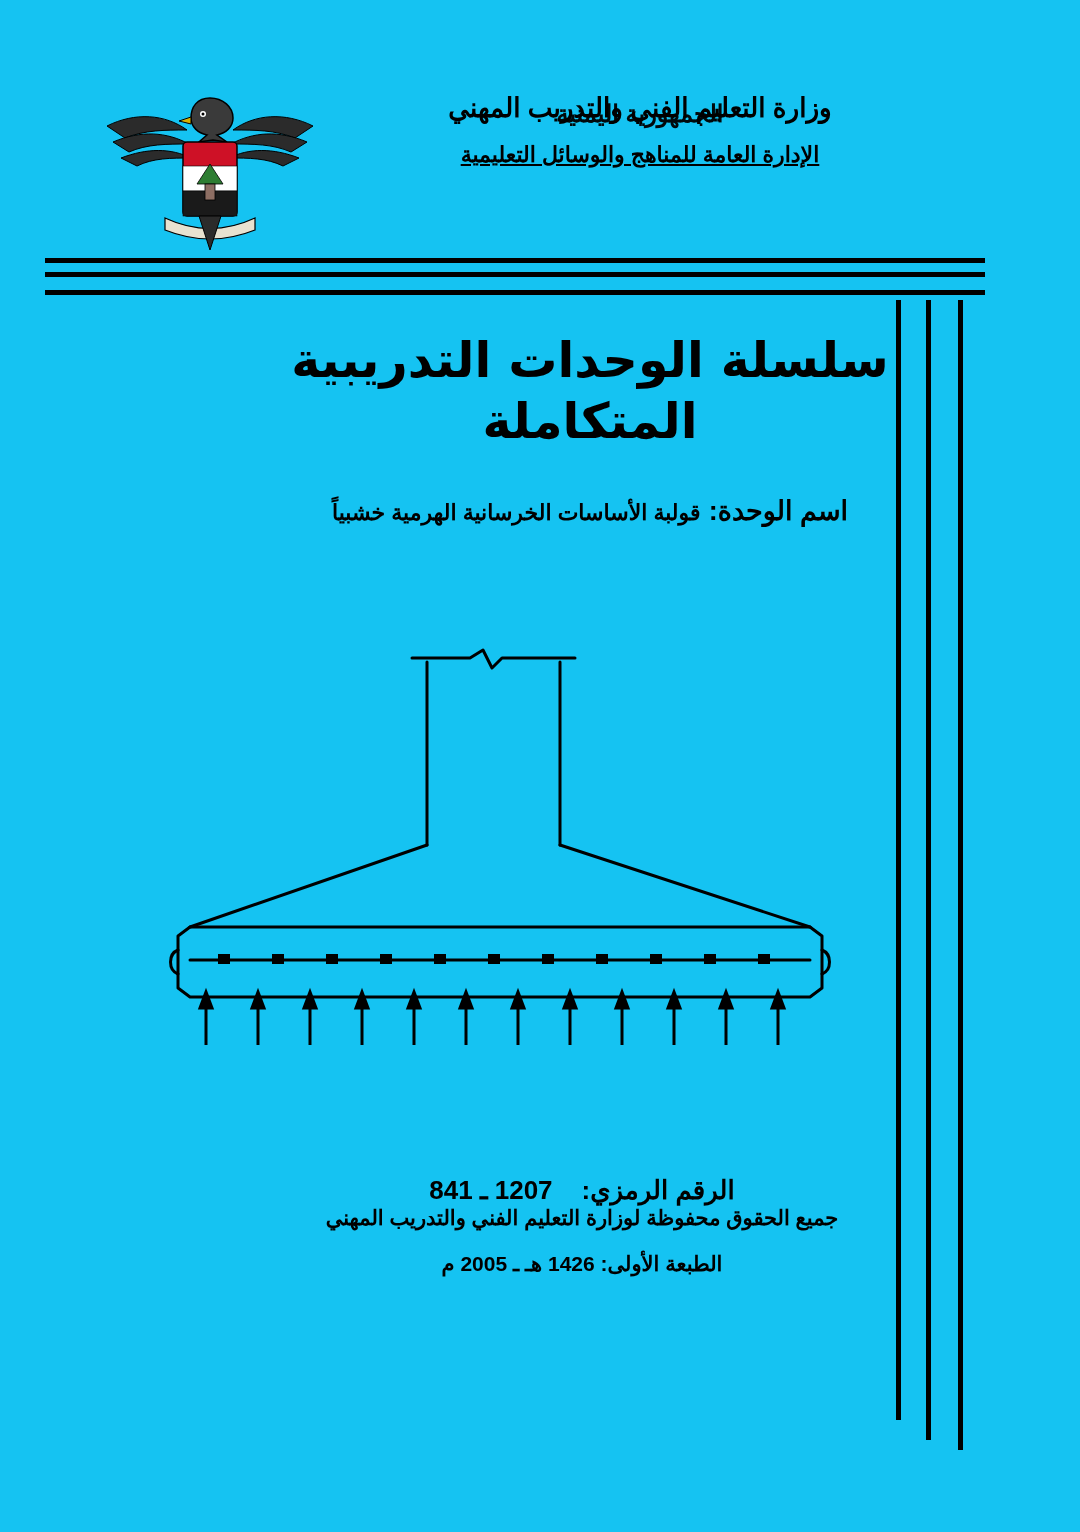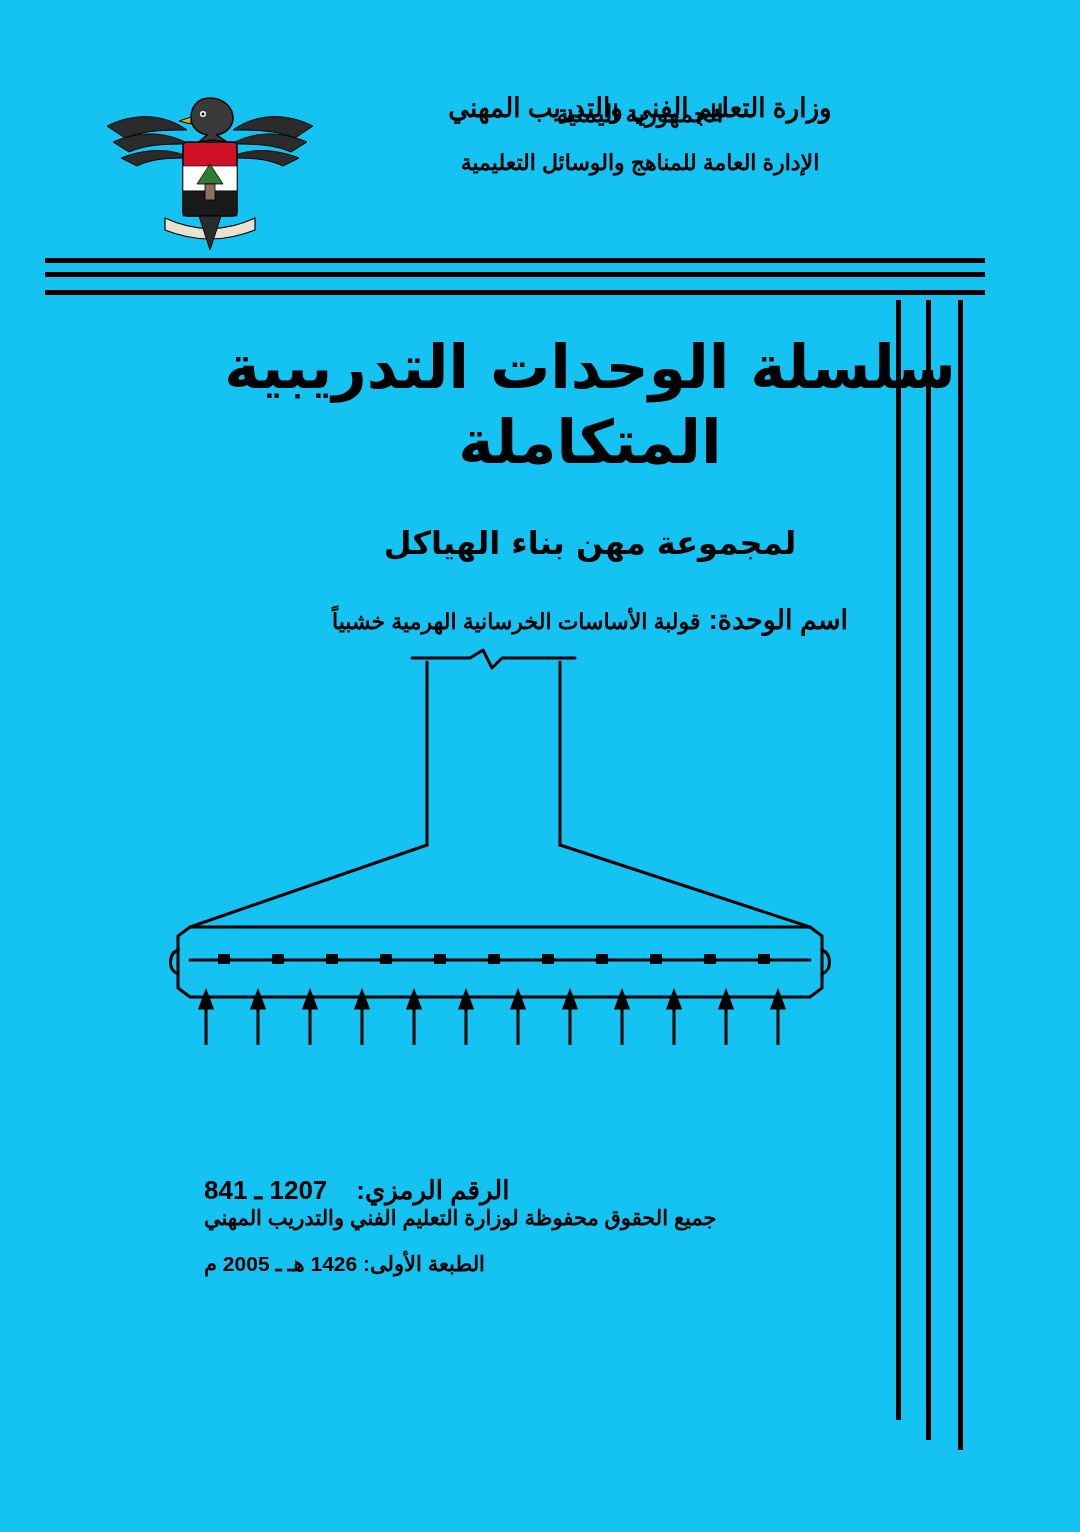--- a/index.html
+++ b/index.html
@@ -62,21 +62,22 @@
     opacity: 0.95;
   }
   .ministry-lines .l2 {
     font-size: 22px;
     font-weight: bold;
     margin-top: 10px;
   }
   .ministry-lines .l3 {
     font-size: 22px;
     font-weight: bold;
-    margin-top: 16px;
+    margin-top: 8px;
+    text-decoration: underline;
   }
 
   
   .rule-block {
     position: absolute;
     left: 45px;
     top: 258px;
     width: 940px;
     height: 44px;
   }
@@ -113,21 +114,21 @@
   .titles {
     position: absolute;
     top: 330px;
     right: 120px;
     width: 740px;
     text-align: center;
     color: #000;
   }
   .series-title {
     font-family: "DejaVu Sans", sans-serif;
-    font-size: 60px;
+    font-size: 49px;
     font-weight: bold;
     letter-spacing: 1px;
     line-height: 1.25;
   }
   .group-title {
     font-family: "DejaVu Sans", sans-serif;
     font-size: 32px;
     font-weight: bold;
     margin-top: 44px;
     letter-spacing: 1px;
@@ -147,23 +148,23 @@
     top: 640px;
     left: 150px;
     width: 720px;
     height: 420px;
   }
 
   
   .footer {
     position: absolute;
     top: 1175px;
-    right: 136px;
+    right: 128px;
     width: 740px;
-    text-align: left;
+    text-align: center;
     color: #000;
   }
   .code-line {
     font-size: 26px;
     font-weight: bold;
     letter-spacing: 0.5px;
   }
   .rights-line {
     font-size: 21px;
     font-weight: bold;
@@ -225,21 +226,20 @@
 </div>
 
 <div class="vrules">
   <div class="v v1"></div>
   <div class="v v2"></div>
   <div class="v v3"></div>
 </div>
 
 <div class="titles">
   <div class="series-title">سلسلة الوحدات التدريبية المتكاملة</div>
-  <div class="group-title">لمجموعة مهن بناء الهياكل</div>
   <div class="unit-line">
     <span class="unit-label">اسم الوحدة:</span>
     <span class="unit-name">قولبة الأساسات الخرسانية الهرمية خشبياً</span>
   </div>
 </div>
 
 <div class="drawing">
   <svg viewBox="0 0 720 420" width="720" height="420" xmlns="http://www.w3.org/2000/svg">
     <g fill="none" stroke="#000" stroke-width="3" stroke-linejoin="round" stroke-linecap="round">
 

